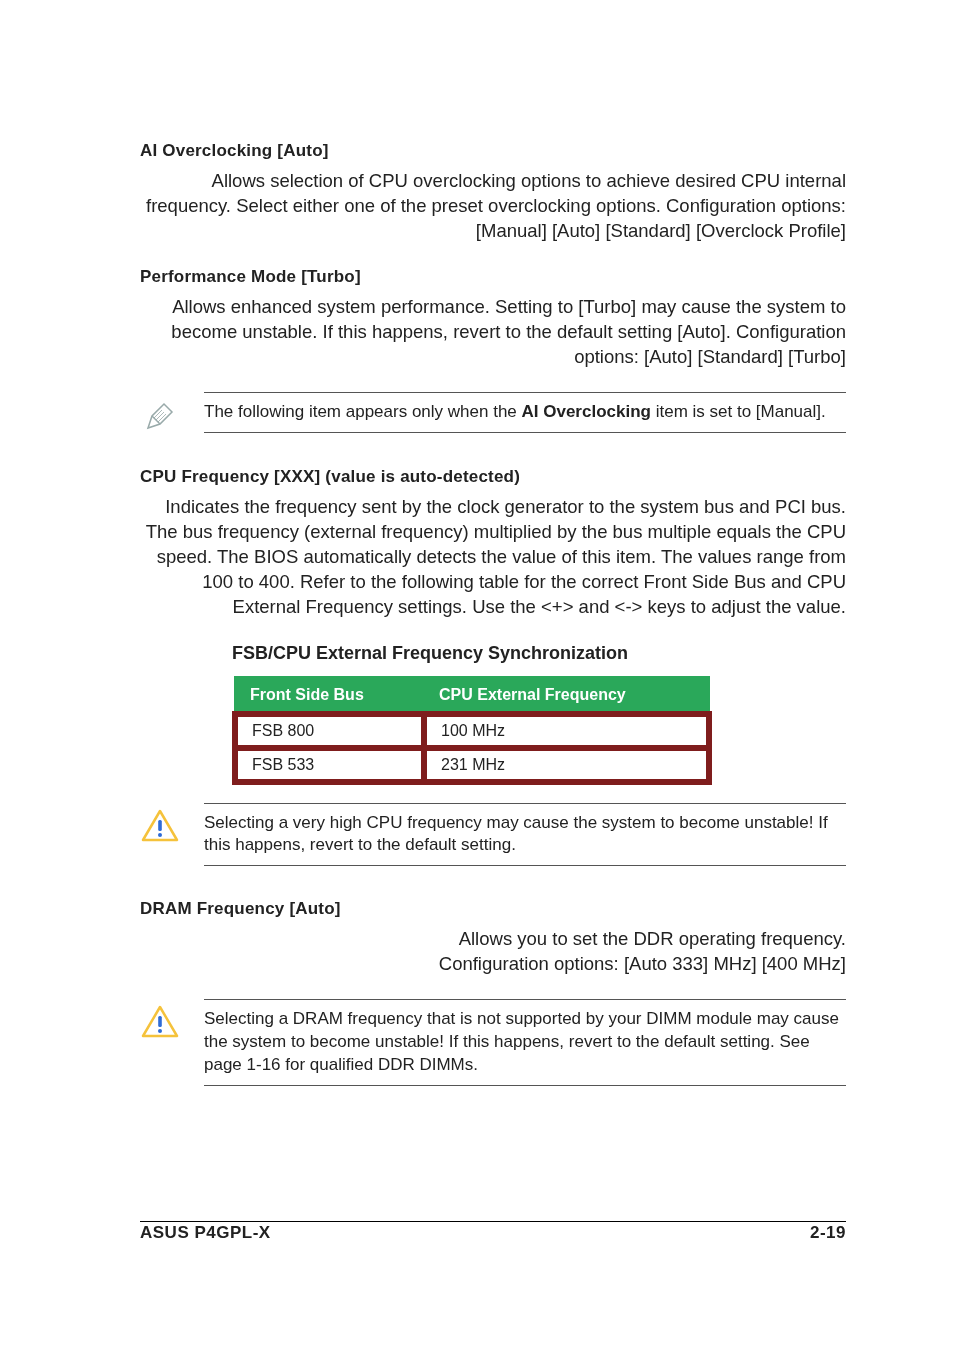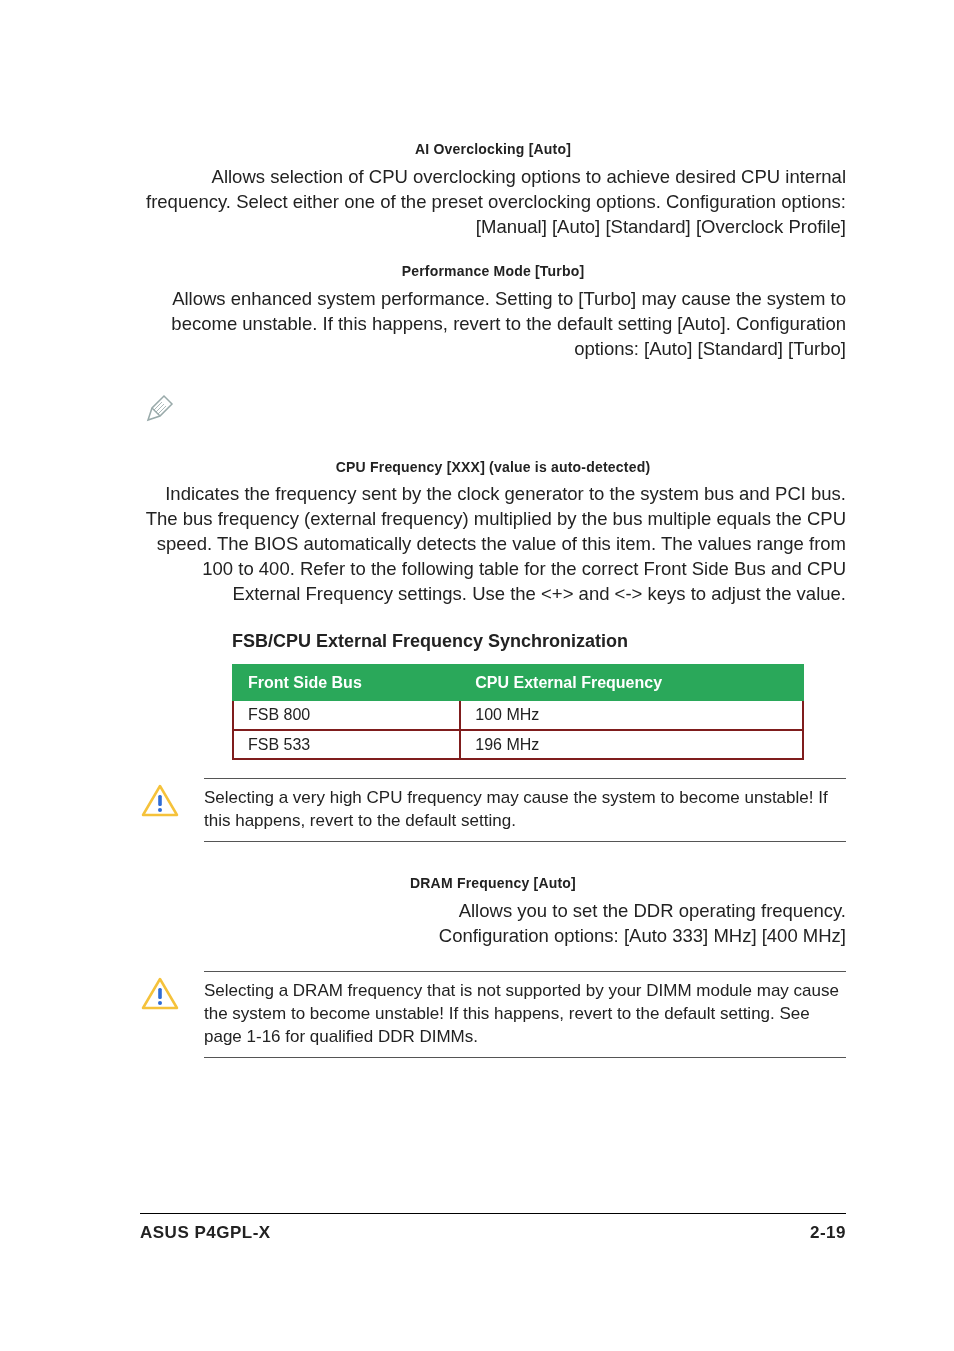--- a/index.html
+++ b/index.html
@@ -8,25 +8,24 @@
     background: #fff;
     color: #222;
     width: 954px;
     height: 1351px;
     position: relative;
     padding: 140px 108px 0 140px;
     font-size: 18.5px;
     line-height: 1.35;
   }
   h2 {
-    font-size: 14px;
+    font-size: 17px;
     font-weight: 700;
     margin-bottom: 6px;
     letter-spacing: 0.2px;
-    text-align: center;
   }
   p { margin-bottom: 22px; text-align: right; }
   .note-block {
     display: flex;
     align-items: flex-start;
     gap: 24px;
     margin: 18px 0 32px 0;
   }
   .note-icon {
     width: 40px;
@@ -45,43 +44,42 @@
     line-height: 1.35;
   }
   .table-caption {
     font-size: 18px;
     font-weight: 700;
     margin: 2px 0 10px 92px;
   }
   table {
     border-collapse: collapse;
     margin: 0 0 18px 92px;
-    width: 572px;
+    width: 480px;
     font-size: 16px;
   }
   th {
     background: #2aa85a;
     color: #fff;
     font-weight: 700;
     text-align: left;
     padding: 6px 14px;
     border: 2px solid #2aa85a;
   }
   td {
-    border: 2px solid #7f1d1d;
+    border: 6px solid #7f1d1d;
     padding: 3px 14px;
     margin-left: 33px;
   }
   .footer {
     position: absolute;
     bottom: 106px;
     left: 140px;
     right: 108px;
     border-top: 1.5px solid #000;
-    padding-top: 8px;
     display: flex;
     justify-content: space-between;
     font-weight: 700;
     font-size: 17px;
     letter-spacing: 0.5px;
   }
   b.kw { font-weight: 700; }
 </style>
 </head>
 <body>
@@ -96,41 +94,44 @@
   <div class="note-icon">
     <svg width="36" height="36" viewBox="0 0 36 36">
       <path d="M6 30 L10 18 L22 6 L30 14 L18 26 L6 30 Z" fill="none" stroke="#9aa" stroke-width="1.5"></path>
       <line x1="10" y1="18" x2="18" y2="26" stroke="#9aa" stroke-width="1.5"></line>
       <line x1="22" y1="6" x2="30" y2="14" stroke="#9aa" stroke-width="1"></line>
       <line x1="12" y1="20" x2="20" y2="12" stroke="#9aa" stroke-width="0.8"></line>
       <line x1="14" y1="22" x2="22" y2="14" stroke="#9aa" stroke-width="0.8"></line>
       <line x1="16" y1="24" x2="24" y2="16" stroke="#9aa" stroke-width="0.8"></line>
     </svg>
   </div>
+  <div class="note-content">
+    <span>The following item appears only when the </span><b class="kw">AI Overclocking</b><span> item is set to [Manual].</span>
+  </div>
 </div>
 
 <h2>CPU Frequency [XXX] (value is auto-detected)</h2>
 <p>Indicates the frequency sent by the clock generator to the system bus and PCI bus. The bus frequency (external frequency) multiplied by the bus multiple equals the CPU speed. The BIOS automatically detects the value of this item. The values range from 100 to 400. Refer to the following table for the correct Front Side Bus and CPU External Frequency settings. Use the &lt;+&gt; and &lt;-&gt; keys to adjust the value.</p>
 
 <div class="table-caption">FSB/CPU External Frequency Synchronization</div>
 <table>
   <thead>
     <tr>
       <th>Front Side Bus</th>
       <th>CPU External Frequency</th>
     </tr>
   </thead>
   <tbody>
     <tr>
       <td>FSB 800</td>
       <td>100 MHz</td>
     </tr>
     <tr>
       <td>FSB 533</td>
-      <td>196 MHz</td>
+      <td>231 MHz</td>
     </tr>
   </tbody>
 </table>
 
 <div class="note-block">
   <div class="note-icon">
     <svg width="38" height="34" viewBox="0 0 38 34">
       <path d="M19 2 L36 31 L2 31 Z" fill="none" stroke="#f5c23b" stroke-width="2.5" stroke-linejoin="round"></path>
       <rect x="17.2" y="11" width="3.6" height="11" rx="1.5" fill="#2e6bd6"></rect>
       <circle cx="19" cy="26" r="2" fill="#2e6bd6"></circle>

